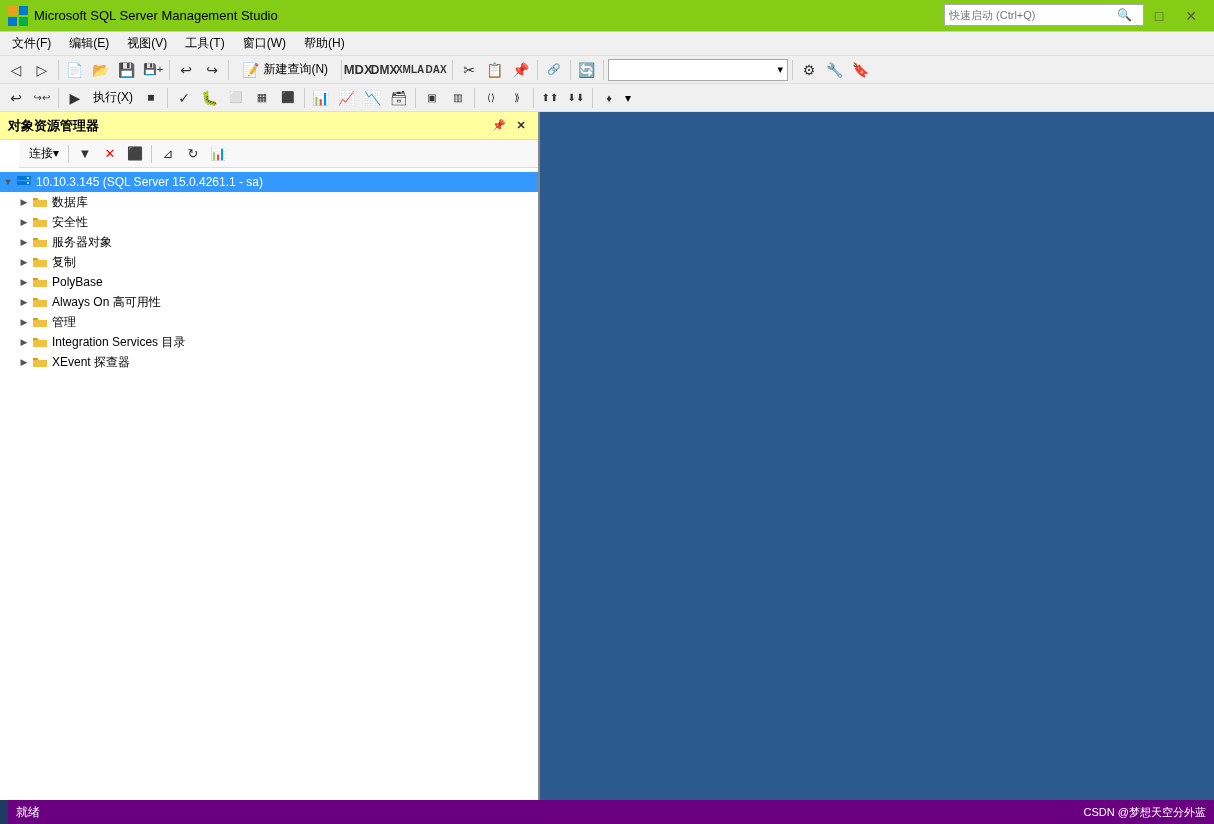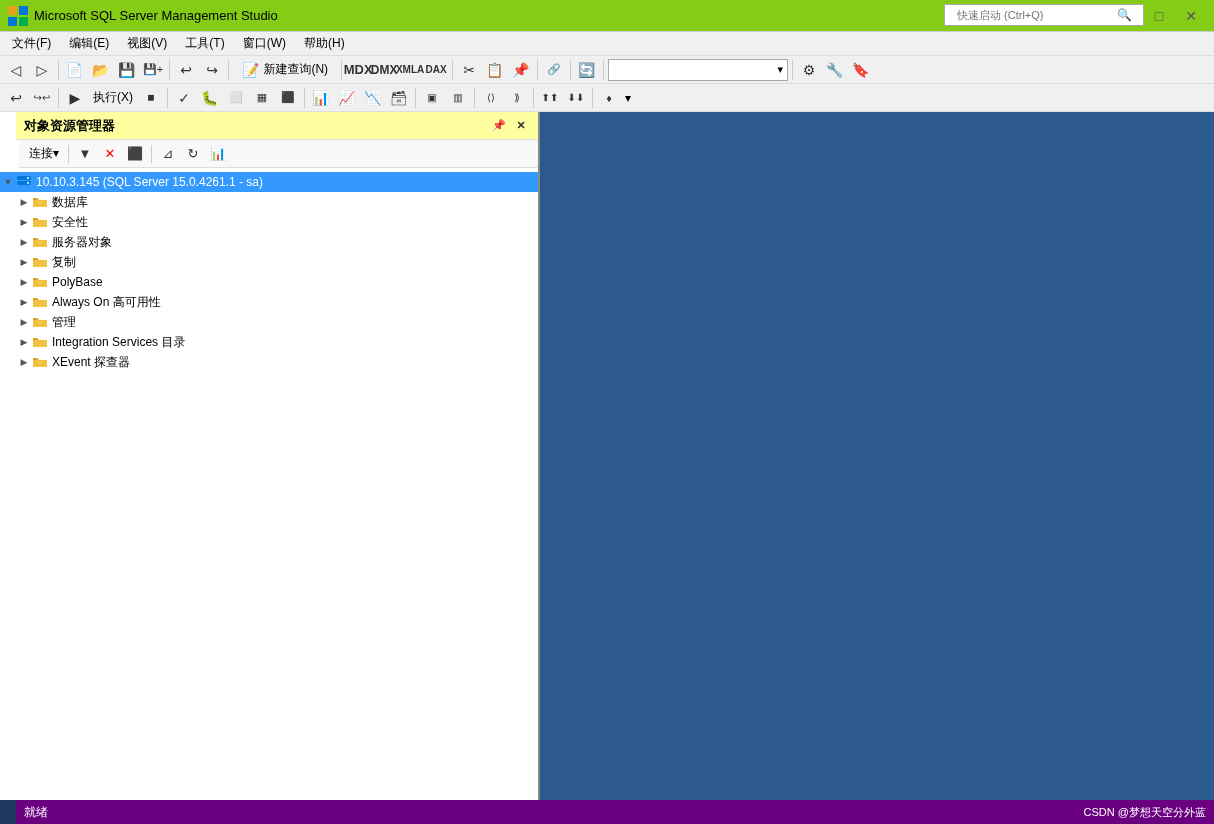--- a/index.html
+++ b/index.html
@@ -68,21 +68,21 @@
       border: 1px solid #aaa;
       background: #fff;
       height: 22px;
       width: 200px;
     }
     #quick-search-input {
       border: none;
       outline: none;
       font-size: 11px;
       width: 170px;
-      padding: 2px 12px;
+      padding: 2px 4px;
       color: #888;
     }
     #quick-search-icon {
       width: 20px;
       height: 20px;
       display: flex;
       align-items: center;
       justify-content: center;
       font-size: 12px;
       color: #555;
@@ -188,21 +188,20 @@
       background: #ffffa0;
       padding: 4px 8px;
       font-size: 13px;
       font-weight: bold;
       color: #000;
       display: flex;
       align-items: center;
       justify-content: space-between;
       border-bottom: 1px solid #ddd;
       height: 28px;
-      margin-left: 16px;
     }
     #oe-header-controls {
       display: flex;
       gap: 4px;
       align-items: center;
     }
     .oe-ctrl-btn {
       width: 18px;
       height: 18px;
       display: flex;
@@ -288,21 +287,21 @@
     
     #right-area {
       flex: 1;
       background: #2d5a8e;
     }
 
     
     #status-bar {
       position: absolute;
       bottom: 0;
-      left: 16px;
+      left: 8px;
       right: 0;
       height: 24px;
       background: #6a0080;
       display: flex;
       align-items: center;
       justify-content: space-between;
       padding: 12px 8px;
     }
     #status-text {
       color: #fff;

